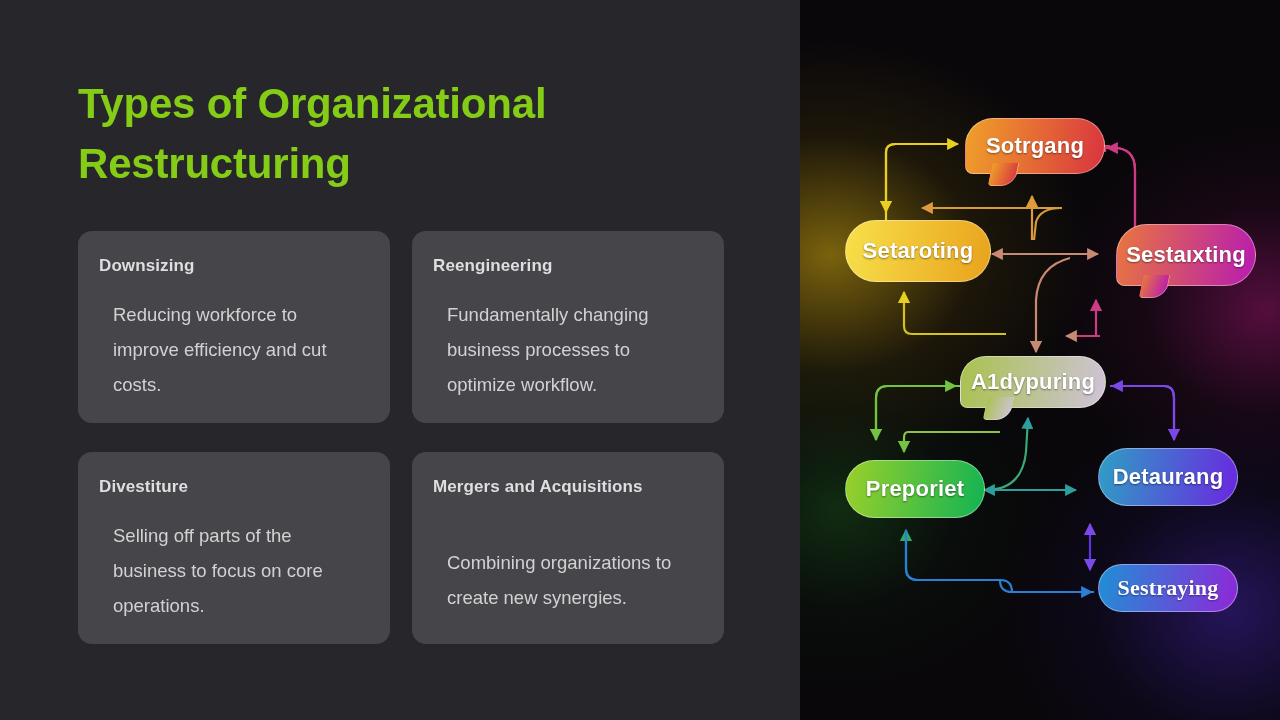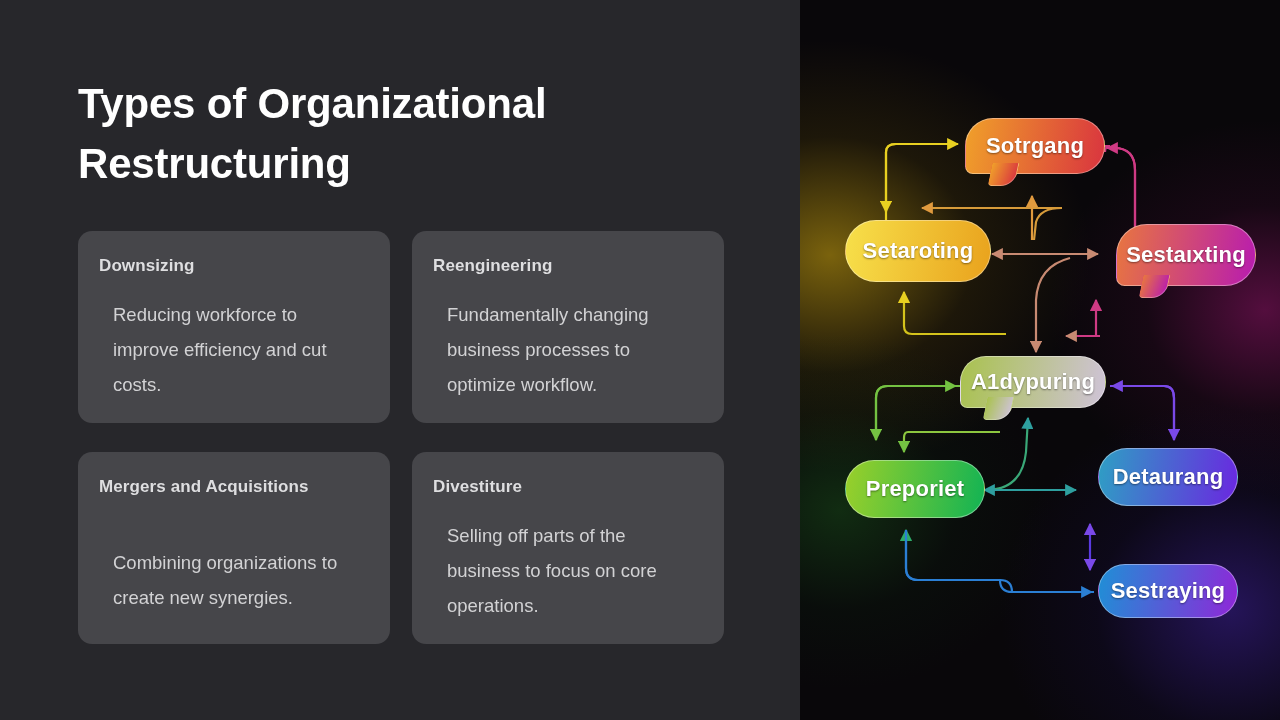--- a/index.html
+++ b/index.html
@@ -13,21 +13,21 @@
   
   .left-panel{
     position:relative;
     width:800px;height:720px;
     background:#27272b;
     box-sizing:border-box;
     padding:74px 0 0 78px;
   }
   .slide-title{
     width:560px;
-    color:#ffffff;
+    color:#84cc16;
     font-size:42px;
     font-weight:bold;
     line-height:1.44;
     letter-spacing:-0.2px;
     margin:0;
   }
   .cards-grid{
     position:absolute;
     left:78px;top:231px;
     width:646px;
@@ -128,28 +128,28 @@
       <div class="card">
         <div class="card-title">Downsizing</div>
         <div class="card-body">Reducing workforce to improve efficiency and cut costs.</div>
       </div>
 
       <div class="card">
         <div class="card-title">Reengineering</div>
         <div class="card-body">Fundamentally changing business processes to optimize workflow.</div>
       </div>
 
+      <div class="card">
+        <div class="card-title">Divestiture</div>
+        <div class="card-body">Selling off parts of the business to focus on core operations.</div>
+      </div>
+
       <div class="card gap-wide">
         <div class="card-title">Mergers and Acquisitions</div>
         <div class="card-body">Combining organizations to create new synergies.</div>
-      </div>
-
-      <div class="card">
-        <div class="card-title">Divestiture</div>
-        <div class="card-body">Selling off parts of the business to focus on core operations.</div>
       </div>
 
     </div>
   </div>
 
   <div class="right-panel">
 
     <div class="glow glow-yellow"></div>
     <div class="glow glow-magenta"></div>
     <div class="glow glow-green"></div>
@@ -247,18 +247,18 @@
     </div>
 
     <div class="node pill" style="left:45px;top:460px;width:140px;height:58px;background:linear-gradient(100deg,#9ad02a,#12b354);">
       <span>Preporiet</span>
     </div>
 
     <div class="node pill" style="left:298px;top:448px;width:140px;height:58px;background:linear-gradient(100deg,#2e9fc4,#6a27e0);">
       <span>Detaurang</span>
     </div>
 
-    <div class="node pill" style="left:298px;top:564px;width:140px;height:54px;background:linear-gradient(100deg,#1f8fd6,#8f27d8);">
+    <div class="node pill" style="left:298px;top:564px;width:140px;height:48px;background:linear-gradient(100deg,#1f8fd6,#8f27d8);font-family:Liberation Serif, serif;">
       <span>Sestraying</span>
     </div>
 
   </div>
 </div>
 
 </body></html>

